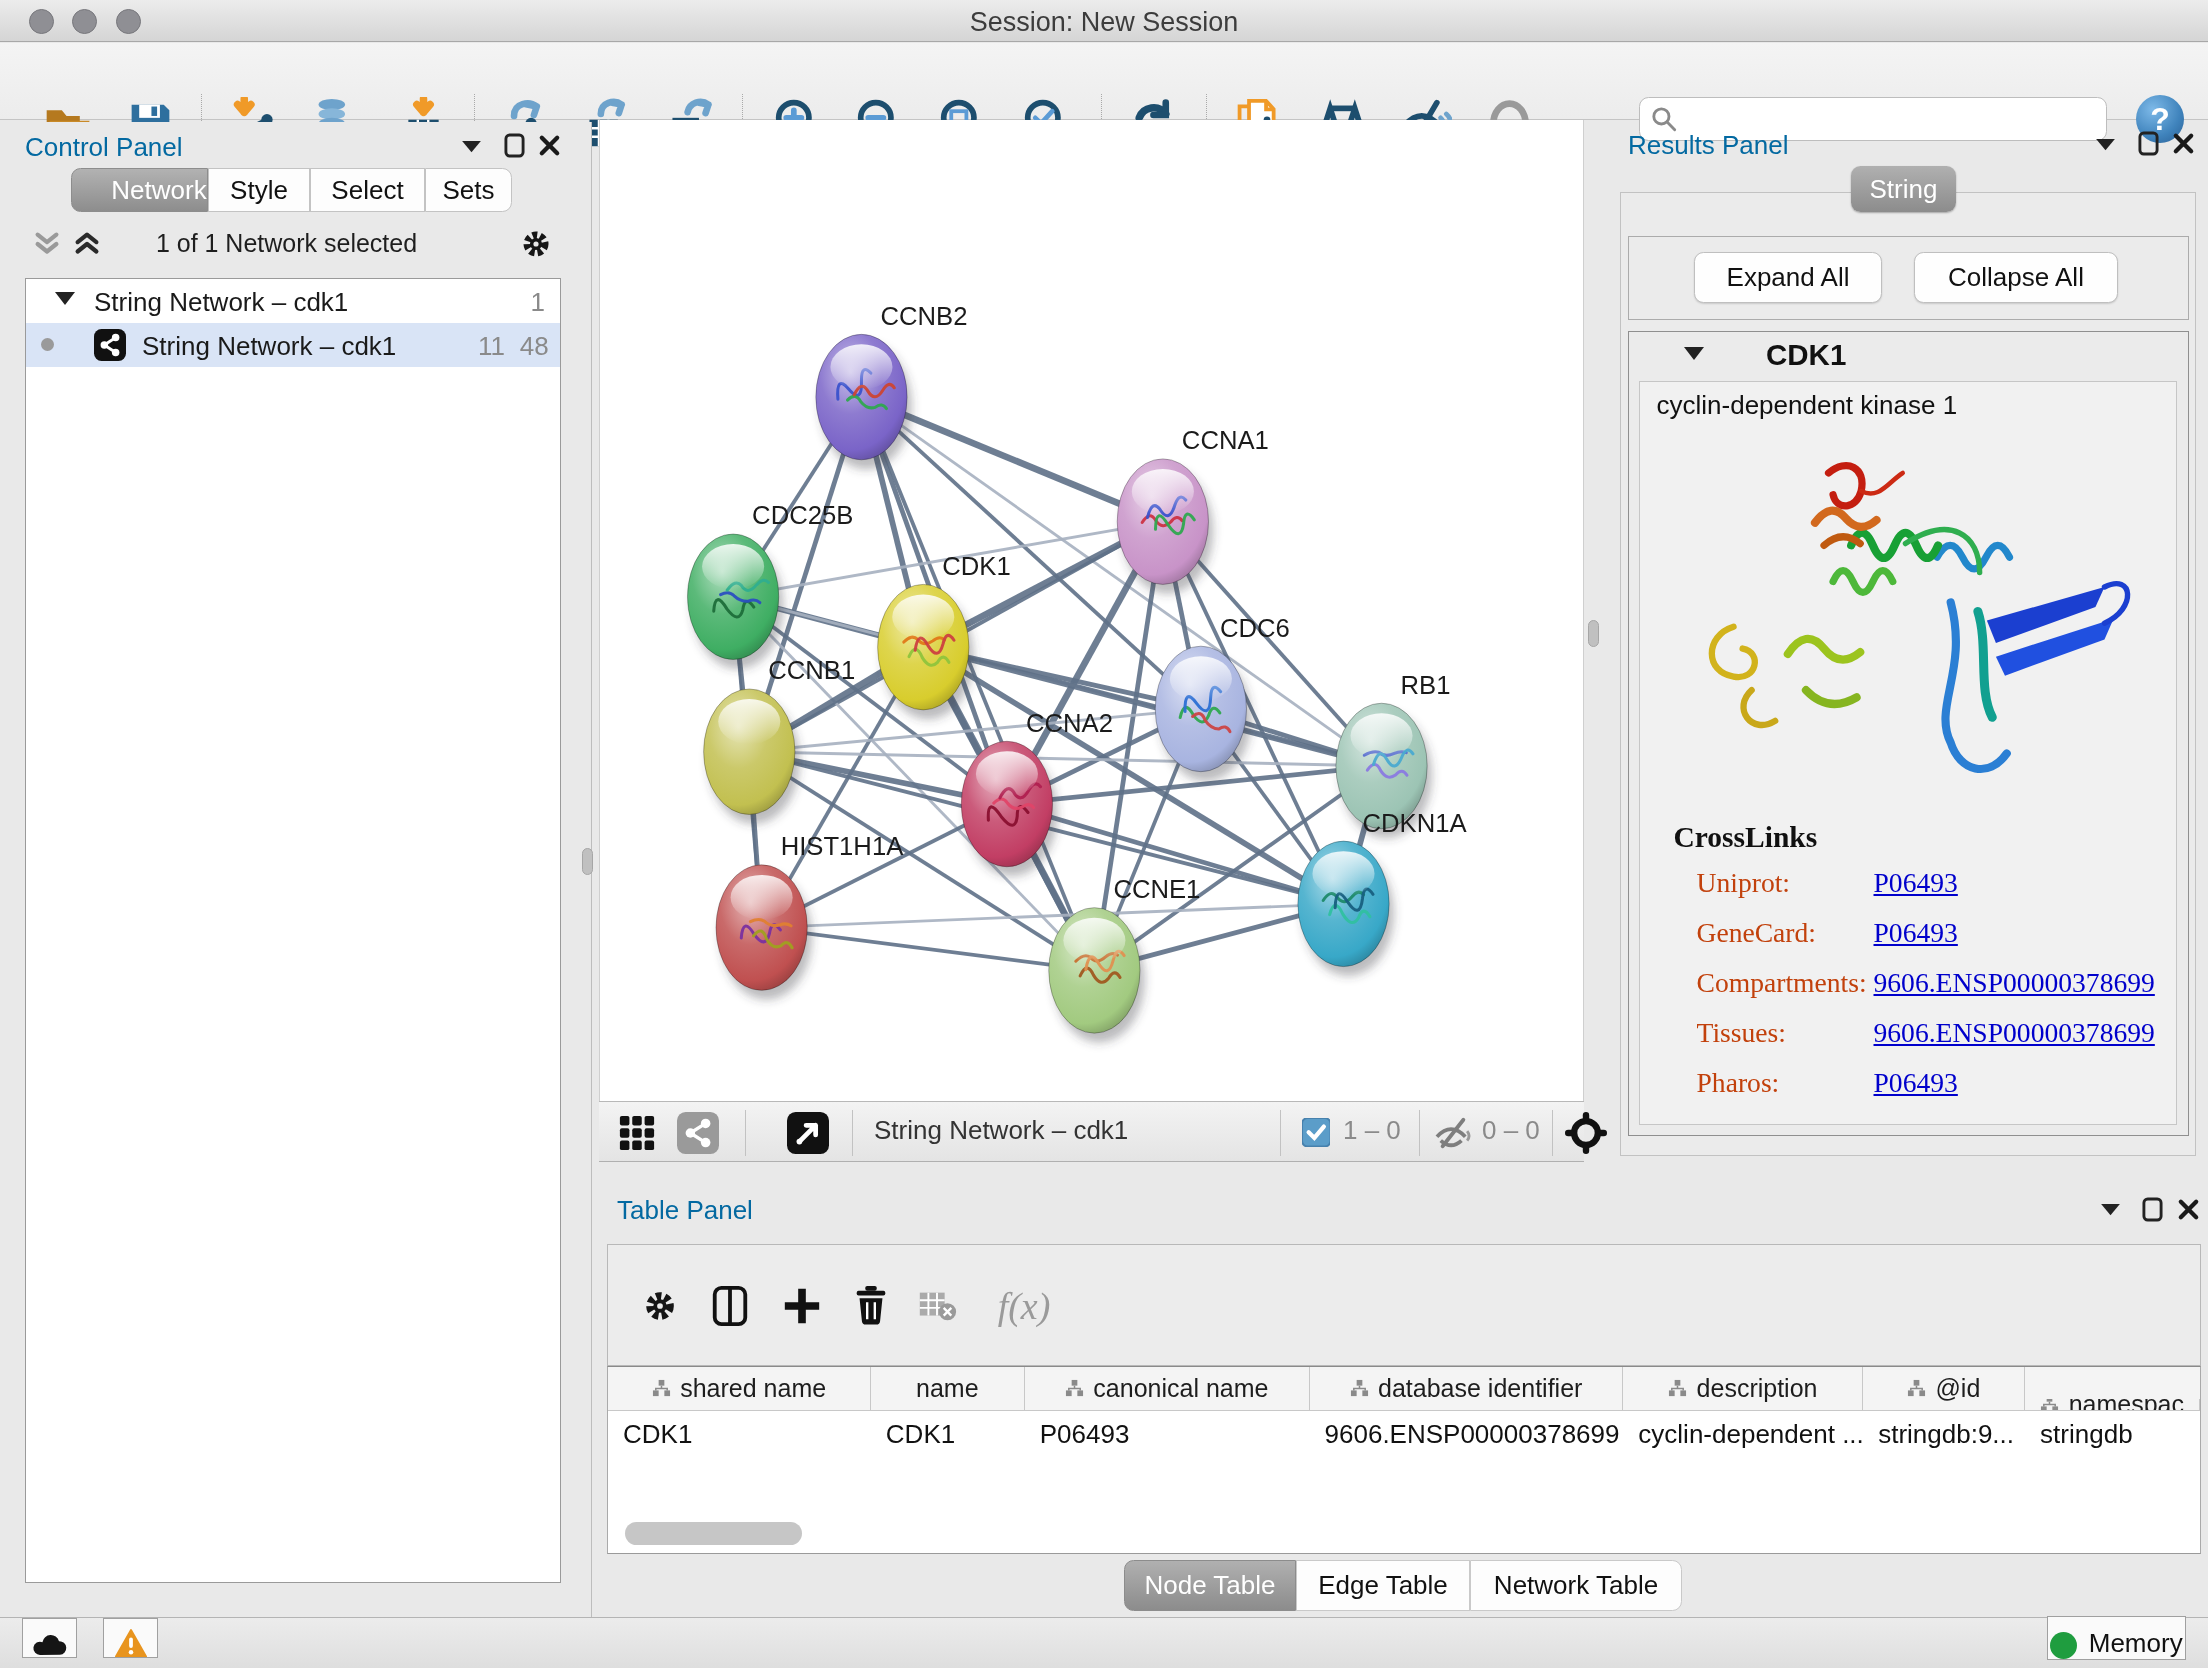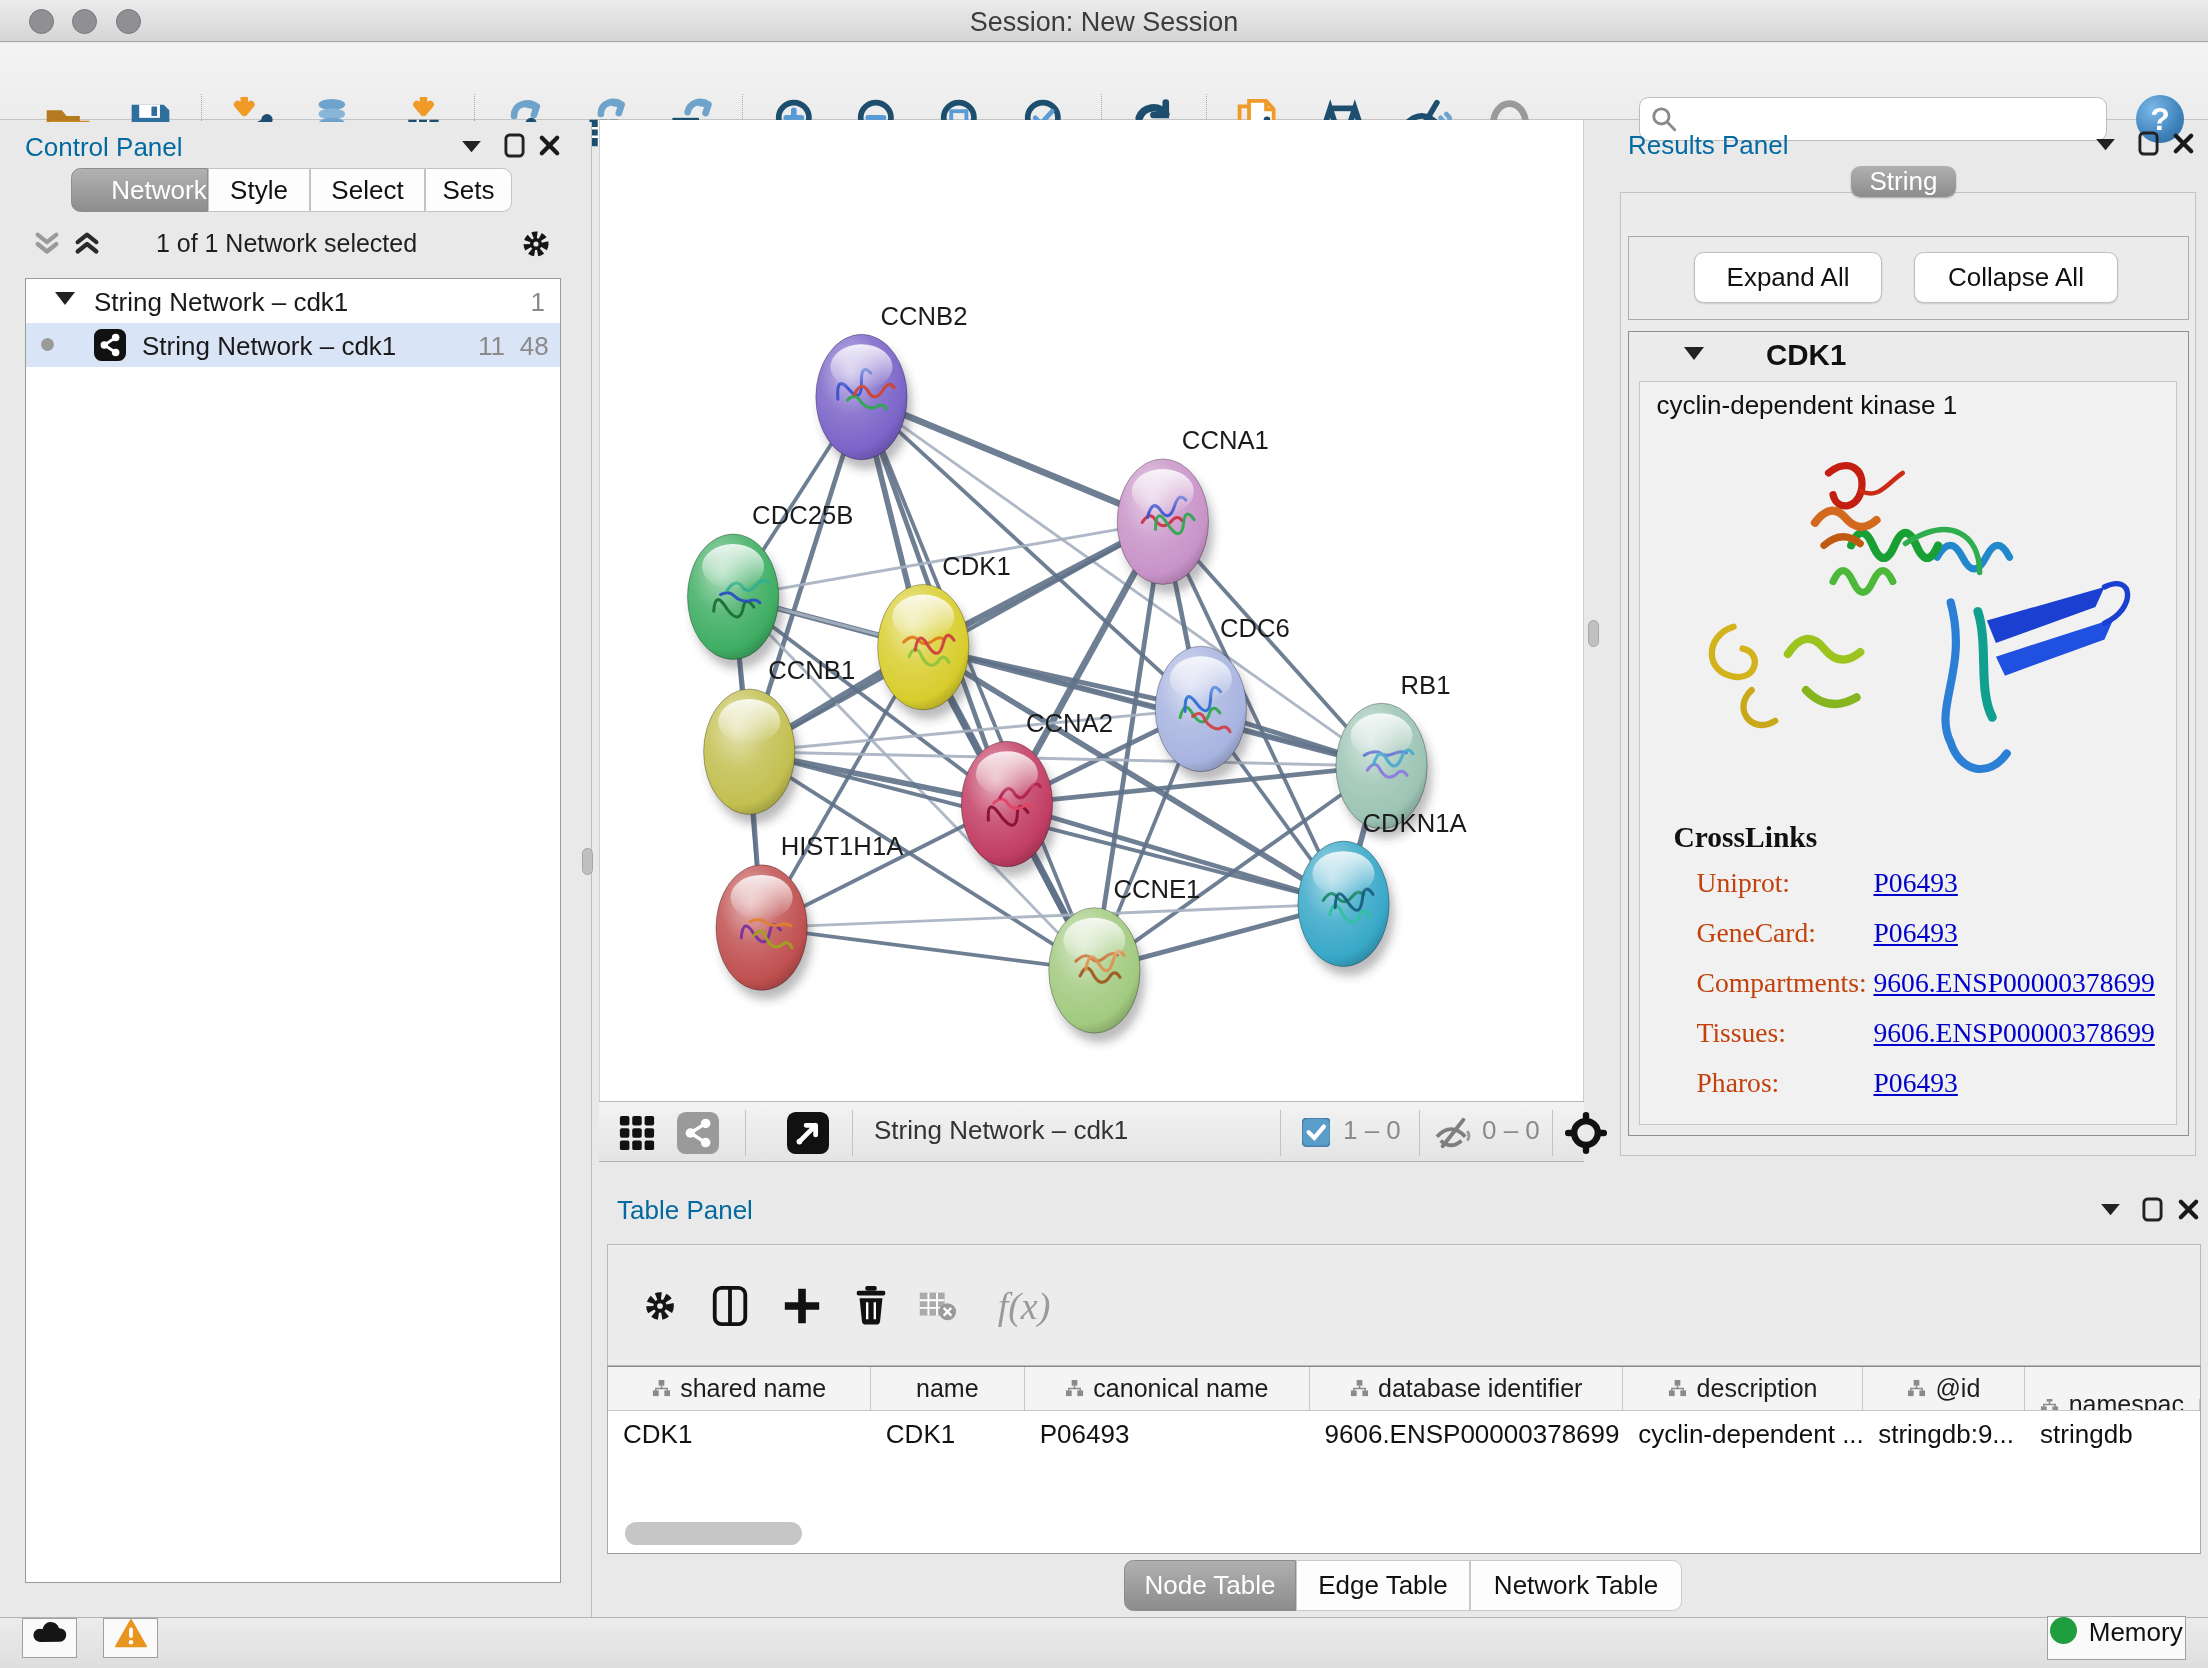--- a/index.html
+++ b/index.html
@@ -53,21 +53,21 @@
     background:linear-gradient(#f3f3f3,#e4e4e4); border-top:1px solid #b8b8b8; border-bottom:1px solid #b0b0b0; }
   .nt-ico { position:absolute; top:9.5px; width:42px; height:42px; display:flex; align-items:center; justify-content:center; }
   .nt-sep { position:absolute; top:7.6px; height:46px; border-left:1px solid #c2c2c2; }
   .nt-title { position:absolute; left:275px; top:13.3px; font-size:26px; color:#333; }
   .nt-cnt { position:absolute; top:13.3px; font-size:26px; color:#8a8a8a; }
   .handle { position:absolute; background:#c0c0c0; border:1px solid #a6a6a6; border-radius:7.6px; }
 
   
   .results-panel { position:absolute; left:1609px; top:120px; width:599px; height:1048px; }
   .rp-tabstrip { position:absolute; left:11.4px; top:72px; width:576px; height:964px; background:#ebebeb; border:1px solid #c2c2c2; }
-  .rp-pill { position:absolute; left:242px; top:46px; width:105px; height:31px; border-radius:9.5px;
+  .rp-pill { position:absolute; left:242px; top:46px; width:105px; height:46px; border-radius:9.5px;
     background:linear-gradient(#b0b0b0,#8c8c8c); color:#fff; font-size:26px; display:flex; align-items:center; justify-content:center;
     box-shadow:0 1px 1.9px rgba(0,0,0,.3); }
   .rp-btnbox { position:absolute; left:19px; top:116px; width:561px; height:84px; border:1px solid #ababab; }
   .rp-btn { position:absolute; top:15px; height:51px; background:#fefefe; border:1px solid #bfbfbf; border-radius:9.5px;
     font-size:26px; color:#111; display:flex; align-items:center; justify-content:center; box-shadow:0 1px 1.9px rgba(0,0,0,.15); }
   .rp-entry { position:absolute; left:19px; top:211px; width:561px; height:805px; border:1.9px solid #8f8f8f; background:#ebebeb; }
   .rp-entry-name { position:absolute; left:137px; top:5.7px; font-size:29.5px; font-weight:bold; color:#111; }
   .rp-inner { position:absolute; left:9.5px; top:49px; width:538px; height:744px; background:#f1f1f1; border:1px solid #c6c6c6; }
   .rp-desc { position:absolute; left:17px; top:7.6px; font-size:26px; color:#111; }
   .xl-title { position:absolute; left:34px; top:439px; font-family:"Liberation Serif", serif; font-weight:bold; font-size:29.5px; color:#111; }
@@ -91,21 +91,21 @@
   .tp-row .rc { font-size:26px; color:#111; padding:7.6px 0 0 15px; overflow:hidden; white-space:nowrap; }
   .tp-scroll { position:absolute; left:17px; bottom:7.6px; width:177px; height:23px; border-radius:11.4px; background:#c6c6c6; }
   .tp-tabs .tab { position:absolute; top:0; height:51px; display:flex; align-items:center; justify-content:center;
     font-size:26px; background:#fdfdfd; border:1px solid #c9c9c9; color:#111; }
   .tp-tabs .tab.sel { background:linear-gradient(#b0b0b0,#8c8c8c); color:#fff; border-color:#8c8c8c; }
 
   
   .statusbar { position:absolute; left:0; top:1617px; width:2208px; height:51px;
     background:linear-gradient(#ececec,#dedede); border-top:1px solid #b4b4b4; }
   .sb-btn { position:absolute; top:0px; height:40px; background:#fafafa; border:1.9px solid #a0a0a0;
-    display:flex; align-items:flex-start; justify-content:center; }
+    display:flex; align-items:flex-end; justify-content:center; }
   .mem-dot { width:27px; height:27px; border-radius:50%; background:#1f9d3f; margin-right:11.4px; }
   .mem-label { font-size:26px; color:#111; }
 
   svg { display:block; }
   .nlabel { font-family:"Liberation Sans", sans-serif; font-size:27px; fill:#1b1b1b; }
 </style>
 </head>
 <body>
 
 <div id="app">

